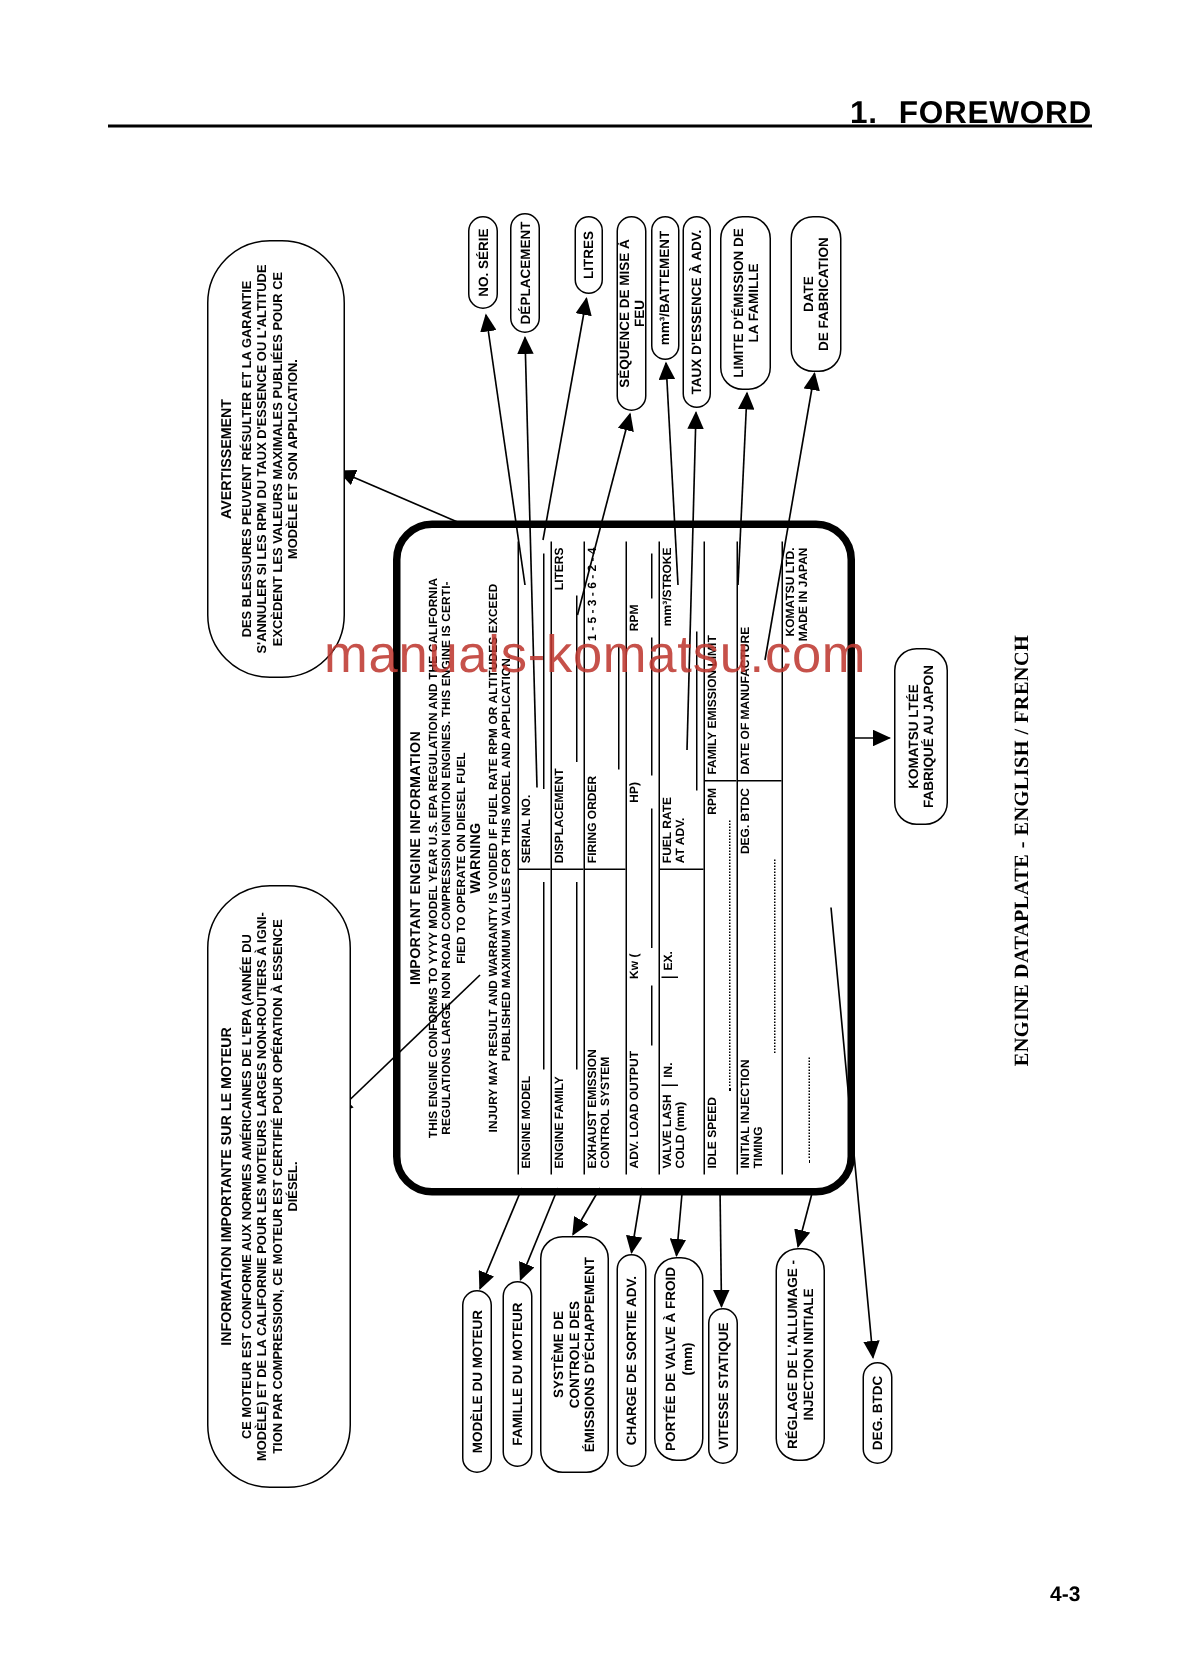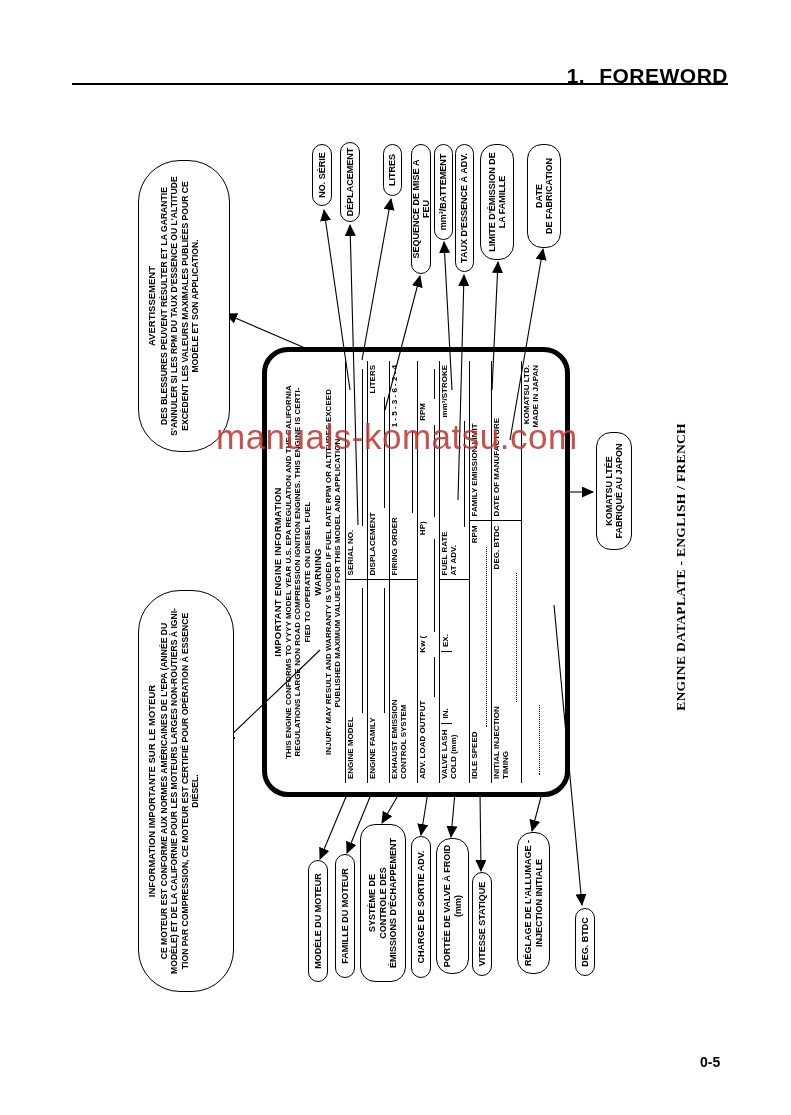--- a/index.html
+++ b/index.html
@@ -268,14 +268,14 @@
     <div class="bubble rr" style="left:450px;top:476px;width:118px;height:36px;">
       <span>KOMATSU LTÉE</span>
         <span>FABRIQUÉ AU JAPON</span>
     </div>
 
     <div id="caption">ENGINE DATAPLATE - ENGLISH / FRENCH</div>
   </div>
 
   <div id="watermark" style="color: rgb(191, 58, 50);">manuals-komatsu.com</div>
 
-  <div id="pageno">0-5</div>
+  <div id="pageno">4-3</div>
 </div>
 
 </body></html>

